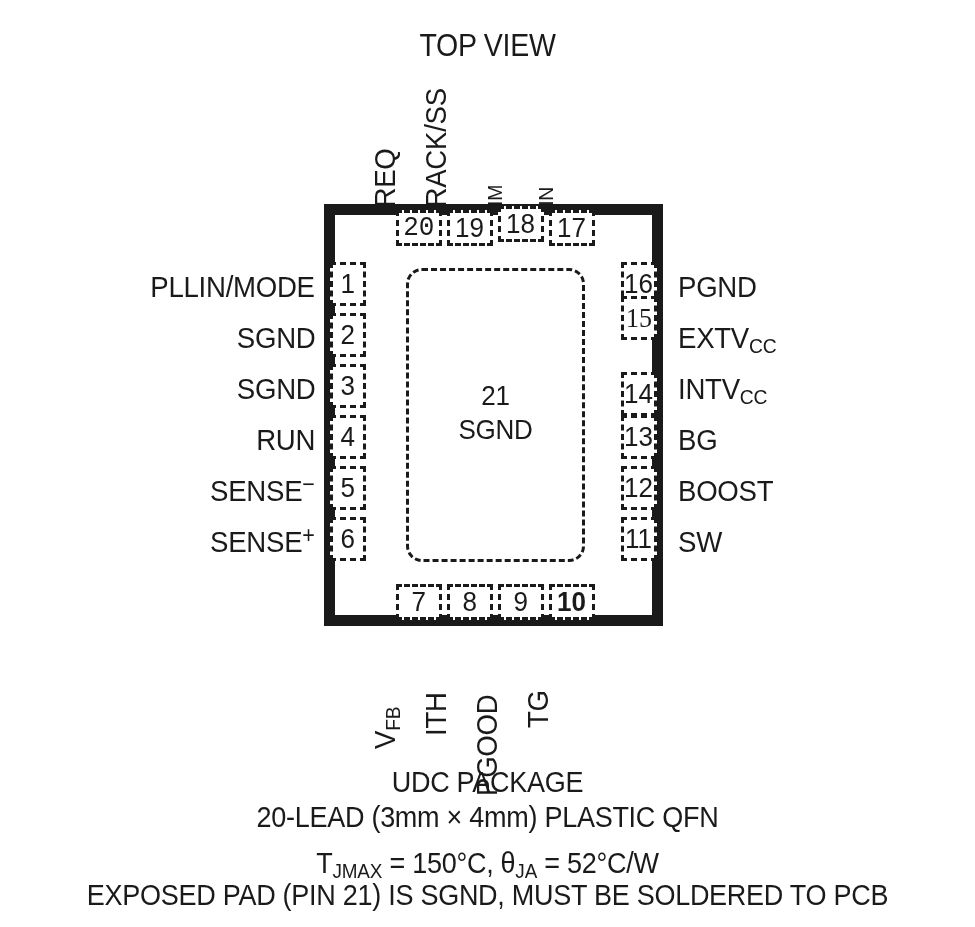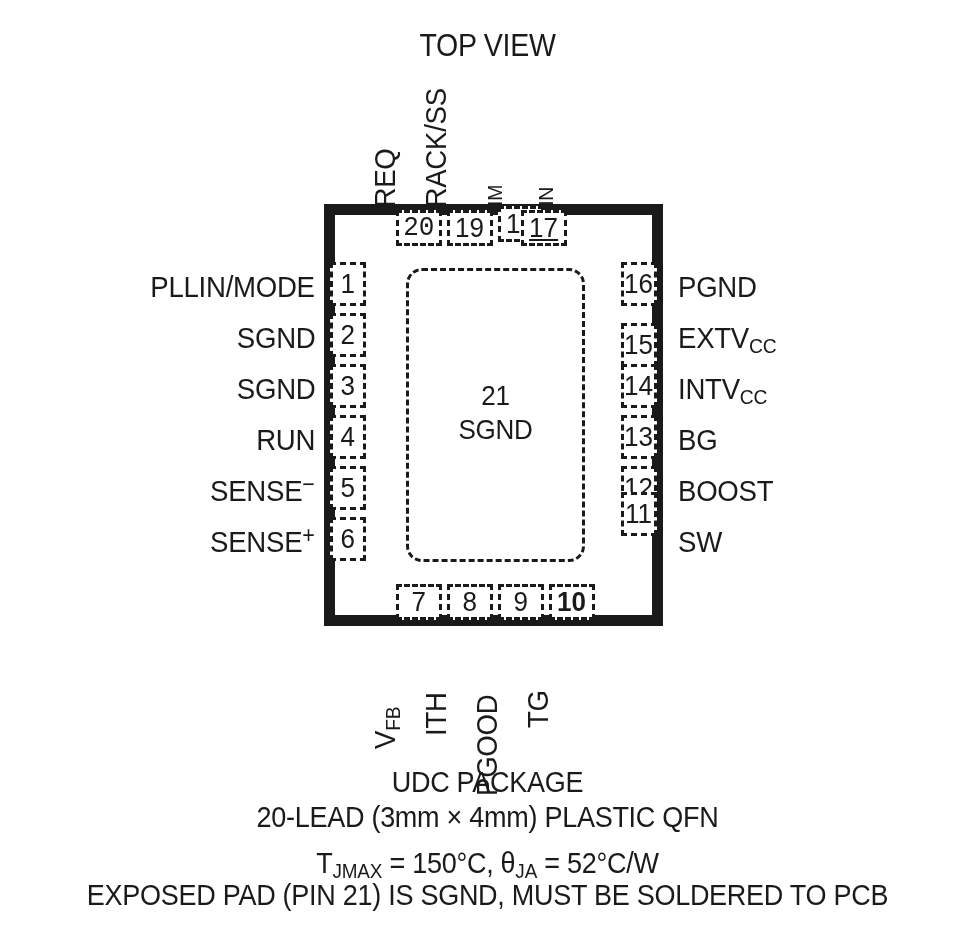--- a/index.html
+++ b/index.html
@@ -169,21 +169,21 @@
 
 <div class="pad pad-top" style="left:396px; top:210px;font-family:Liberation Mono, monospace;">
   <span>20</span>
 </div>
 <div class="pad pad-top" style="left:447px; top:210px;">
   <span>19</span>
 </div>
 <div class="pad pad-top" style="left:498px; top:206px;">
   <span>18</span>
 </div>
-<div class="pad pad-top" style="left:521px; top:210px;text-decoration:underline;">
+<div class="pad pad-top" style="left:549px; top:210px;">
   <span>17</span>
 </div>
 
 <div class="pad pad-left" style="left:330px; top:262px;">
   <span>1</span>
 </div>
 <div class="pad pad-left" style="left:330px; top:313px;">
   <span>2</span>
 </div>
 <div class="pad pad-left" style="left:330px; top:364px;">
@@ -195,33 +195,33 @@
 <div class="pad pad-left" style="left:330px; top:466px;">
   <span>5</span>
 </div>
 <div class="pad pad-left" style="left:330px; top:517px;">
   <span>6</span>
 </div>
 
 <div class="pad pad-right" style="left:621px; top:262px;">
   <span>16</span>
 </div>
-<div class="pad pad-right" style="left:621px; top:323px;">
+<div class="pad pad-right" style="left:621px; top:296px;font-family:Liberation Serif, serif;">
   <span>15</span>
 </div>
-<div class="pad pad-right" style="left:621px; top:364px;justify-content:flex-end;">
+<div class="pad pad-right" style="left:621px; top:372px;justify-content:flex-end;">
   <span>14</span>
 </div>
 <div class="pad pad-right" style="left:621px; top:415px;">
   <span>13</span>
 </div>
 <div class="pad pad-right" style="left:621px; top:466px;">
   <span>12</span>
 </div>
-<div class="pad pad-right" style="left:621px; top:492px;">
+<div class="pad pad-right" style="left:621px; top:517px;">
   <span>11</span>
 </div>
 
 <div class="pad pad-bottom" style="left:396px; top:584px;">
   <span>7</span>
 </div>
 <div class="pad pad-bottom" style="left:447px; top:584px;">
   <span>8</span>
 </div>
 <div class="pad pad-bottom" style="left:498px; top:584px;">

